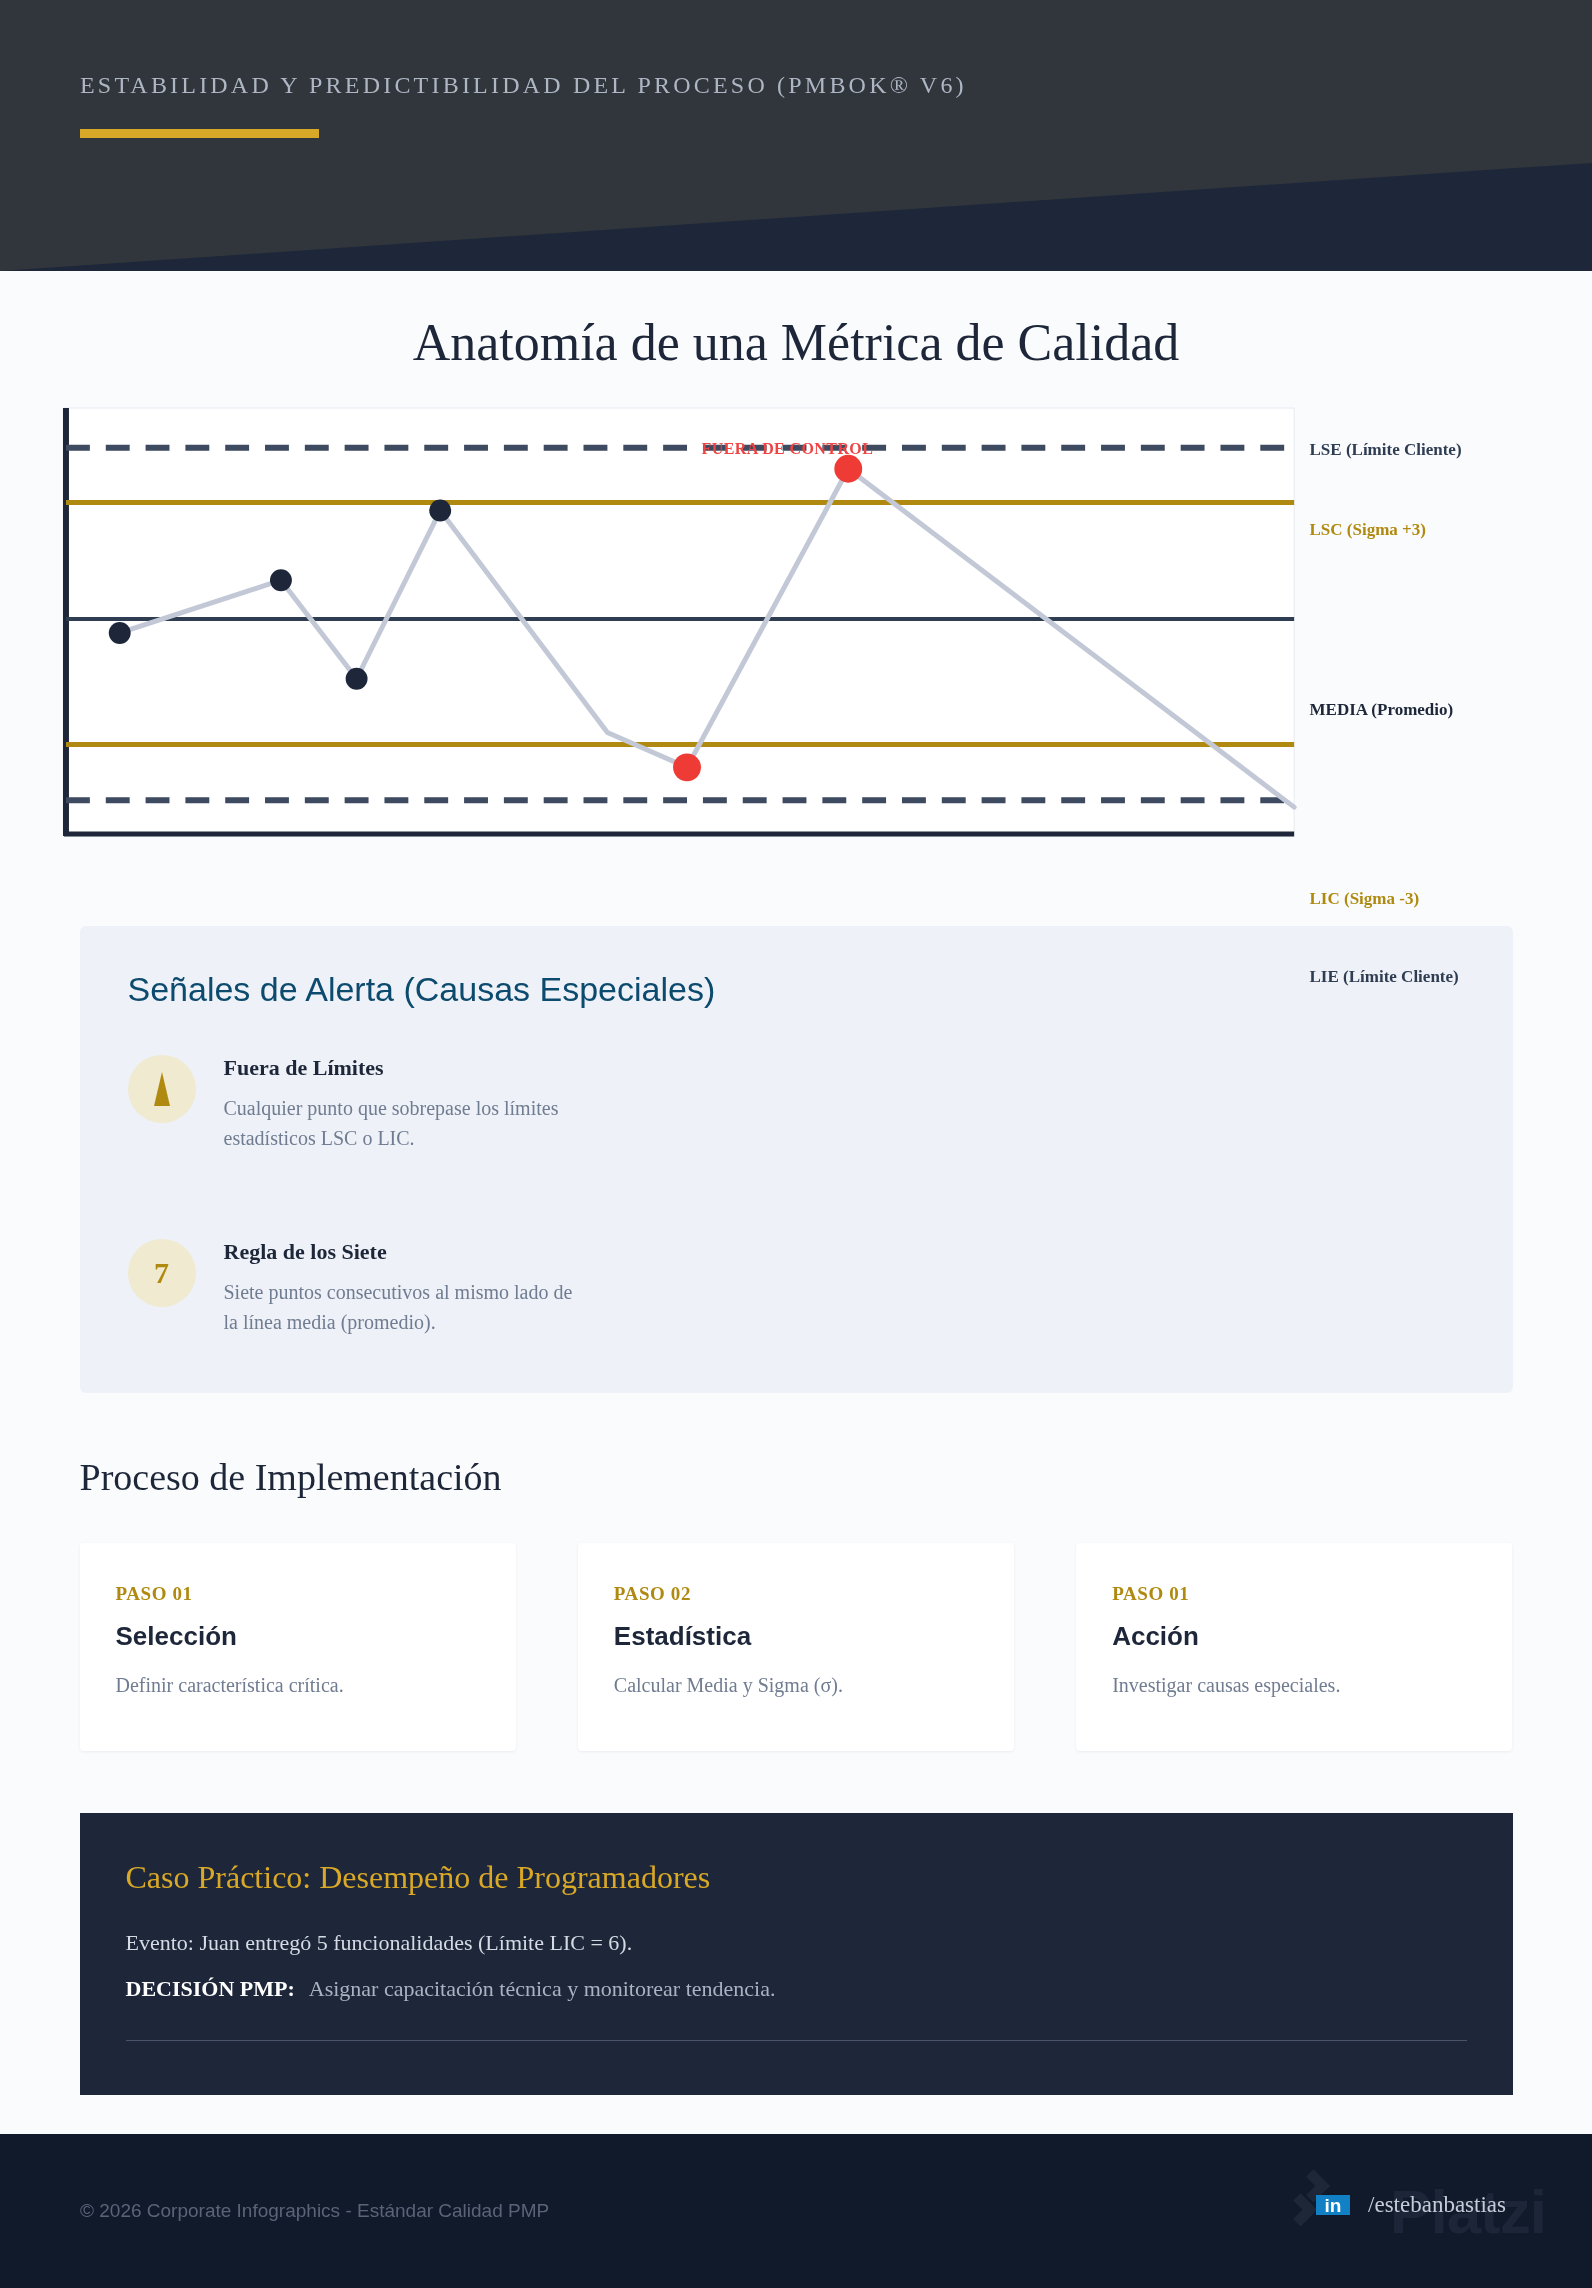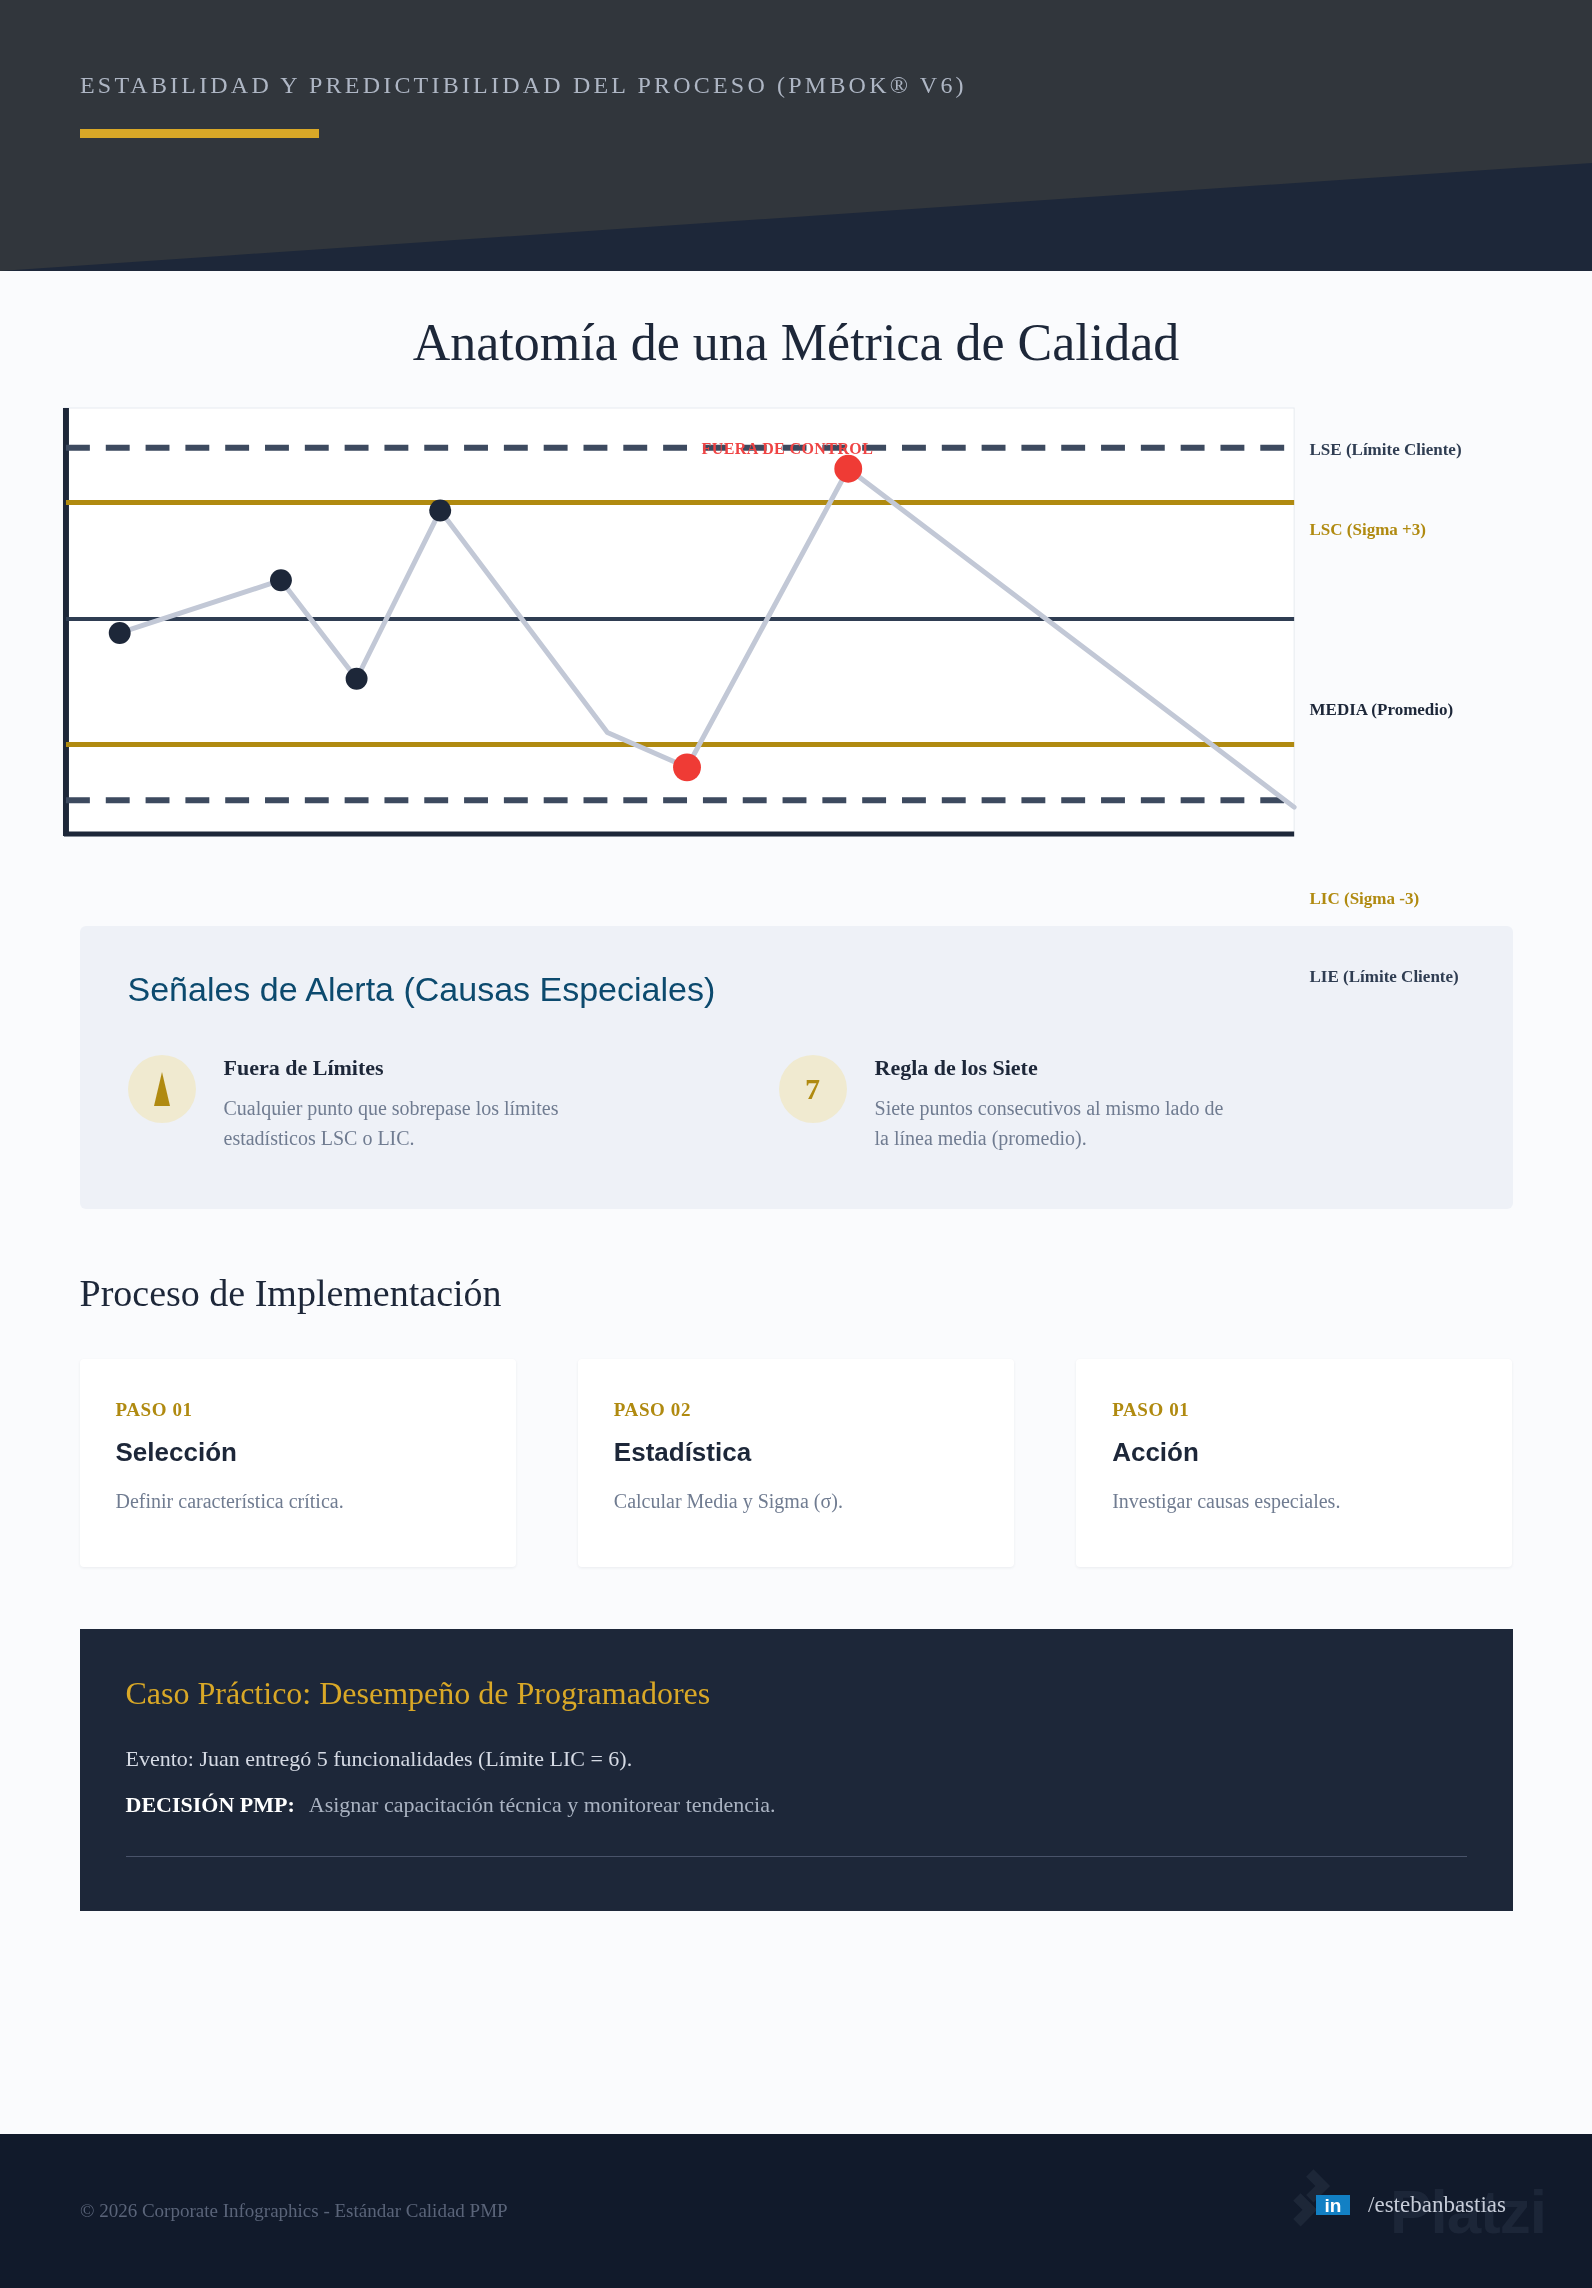--- a/index.html
+++ b/index.html
@@ -110,21 +110,22 @@
     padding: 44px 48px 56px;
   }
   .alert-panel-title {
     font-size: 34px;
     color: #0c4a6e;
     font-family: Liberation Sans, sans-serif;
     margin-bottom: 46px;
   }
   .alert-grid {
     display: flex;
-    gap: 36px;
+    gap: 86px;
+    flex-direction: column;
   }
   .alert-item {
     display: flex;
     gap: 28px;
     width: 46%;
   }
   .alert-icon {
     flex: 0 0 68px;
     width: 68px;
     height: 68px;
@@ -234,21 +235,21 @@
     width: 1592px;
     height: 155px;
     background: #111a2b;
     overflow: hidden;
   }
   .footer-copy {
     position: absolute;
     left: 80px; top: 66px;
     font-size: 19px;
     color: #5a6479;
-    font-family: Liberation Serif, serif;
+    font-family: Liberation Sans, sans-serif;
   }
   .footer-social {
     position: absolute;
     right: 86px; top: 58px;
     display: flex;
     align-items: center;
     gap: 18px;
     z-index: 4;
   }
   .li-badge {

